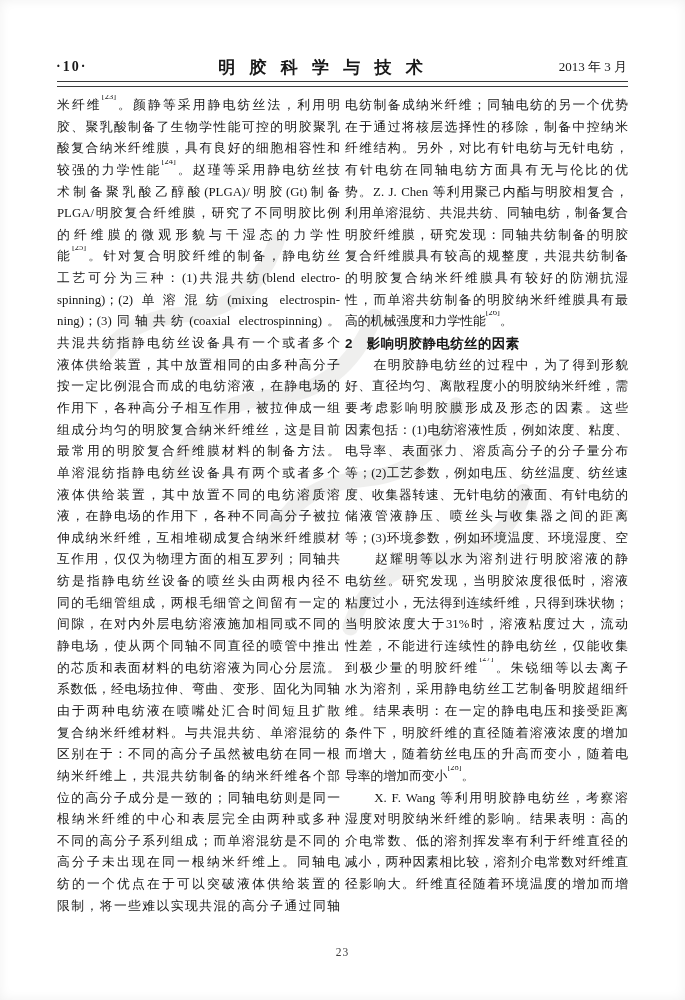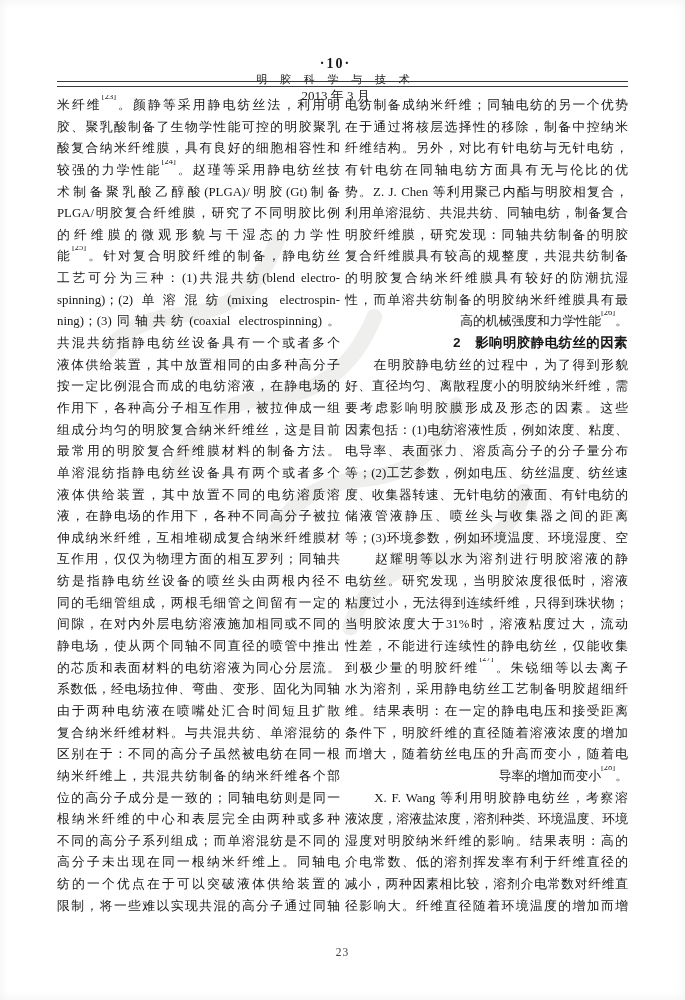--- a/index.html
+++ b/index.html
@@ -8,46 +8,46 @@
     width:685px;height:1000px;
     margin:0 auto;
     background:#ffffff;
     box-shadow:inset 0 0 12px rgba(0,0,0,0.06);
     overflow:hidden;
     font-family:"Liberation Serif","DejaVu Serif",serif;
     color:#181818;
   }
   
   .hdr{
-    position:absolute;top:56px;left:50px;width:571px;height:22px;
-    display:flex;align-items:center;justify-content:space-between;flex-direction:column;
+    position:absolute;top:56px;left:56px;width:571px;height:22px;
+    display:flex;align-items:center;justify-content:space-between;
   }
   .hdr .pgno{font-size:14px;font-weight:bold;letter-spacing:2px;}
-  .hdr .jtitle{font-size:11px;font-weight:normal;letter-spacing:5px;text-align:center;flex:1;}
+  .hdr .jtitle{font-size:17px;font-weight:bold;letter-spacing:5px;text-align:center;flex:1;}
   .hdr .jdate{font-size:13px;}
   .hdr-rule{
     position:absolute;top:81px;left:57px;width:571px;height:4px;
     border-top:1.6px solid #3a3a3a;border-bottom:1.6px solid #3a3a3a;
   }
   
   .cols{
     position:absolute;top:95px;left:57px;width:571px;height:850px;
     display:flex;justify-content:space-between;z-index:2;
   }
   .col{width:283px;}
   .tl{
     font-size:12.8px;
     line-height:21.65px;height:21.65px;
     overflow:hidden;white-space:nowrap;
   }
   .just{text-align:justify;text-align-last:justify;white-space:normal;}
-  .endline{text-align:right;}
+  .endline{text-align:left;}
   .head{
     font-weight:bold;
-    font-family:Liberation Mono, monospace;
+    font-family:Liberation Sans, sans-serif;
     font-size:13.4px;letter-spacing:0.5px;
   }
   sup.ref{font-size:8.5px;position:relative;top:-5px;line-height:0;}
   
   .ftr{
     position:absolute;top:946px;left:0;width:685px;
     text-align:center;font-size:11.5px;color:#3c3c3c;letter-spacing:1px;
   }
   
   .wm{position:absolute;z-index:1;pointer-events:none;}
@@ -141,21 +141,20 @@
         <div class="tl just">粘度过小，无法得到连续纤维，只得到珠状物；</div>
         <div class="tl just">当明胶浓度大于31%时，溶液粘度过大，流动</div>
         <div class="tl just">性差，不能进行连续性的静电纺丝，仅能收集</div>
         <div class="tl just">到极少量的明胶纤维<sup class="ref">[27]</sup>。朱锐细等以去离子</div>
         <div class="tl just">水为溶剂，采用静电纺丝工艺制备明胶超细纤</div>
         <div class="tl just">维。结果表明：在一定的静电电压和接受距离</div>
         <div class="tl just">条件下，明胶纤维的直径随着溶液浓度的增加</div>
         <div class="tl just">而增大，随着纺丝电压的升高而变小，随着电</div>
         <div class="tl endline">导率的增加而变小<sup class="ref">[28]</sup>。</div>
         <div class="tl just">　　X. F. Wang 等利用明胶静电纺丝，考察溶</div>
-        <div class="tl just">液浓度，溶液盐浓度，溶剂种类、环境温度、环境</div>
         <div class="tl just">湿度对明胶纳米纤维的影响。结果表明：高的</div>
         <div class="tl just">介电常数、低的溶剂挥发率有利于纤维直径的</div>
         <div class="tl just">减小，两种因素相比较，溶剂介电常数对纤维直</div>
         <div class="tl just">径影响大。纤维直径随着环境温度的增加而增</div>
       </div>
   </div>
 
   <div class="ftr">23</div>
 
 </div>

